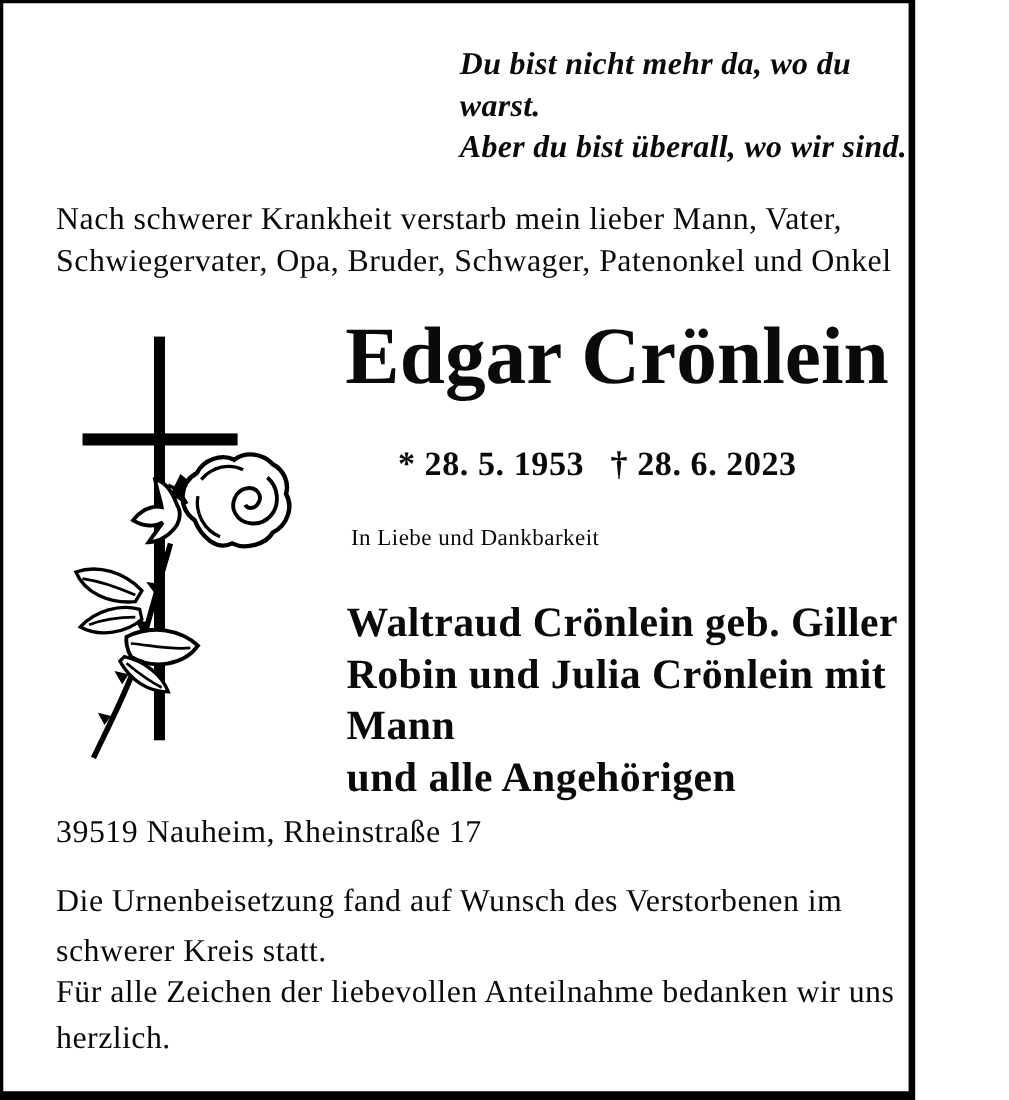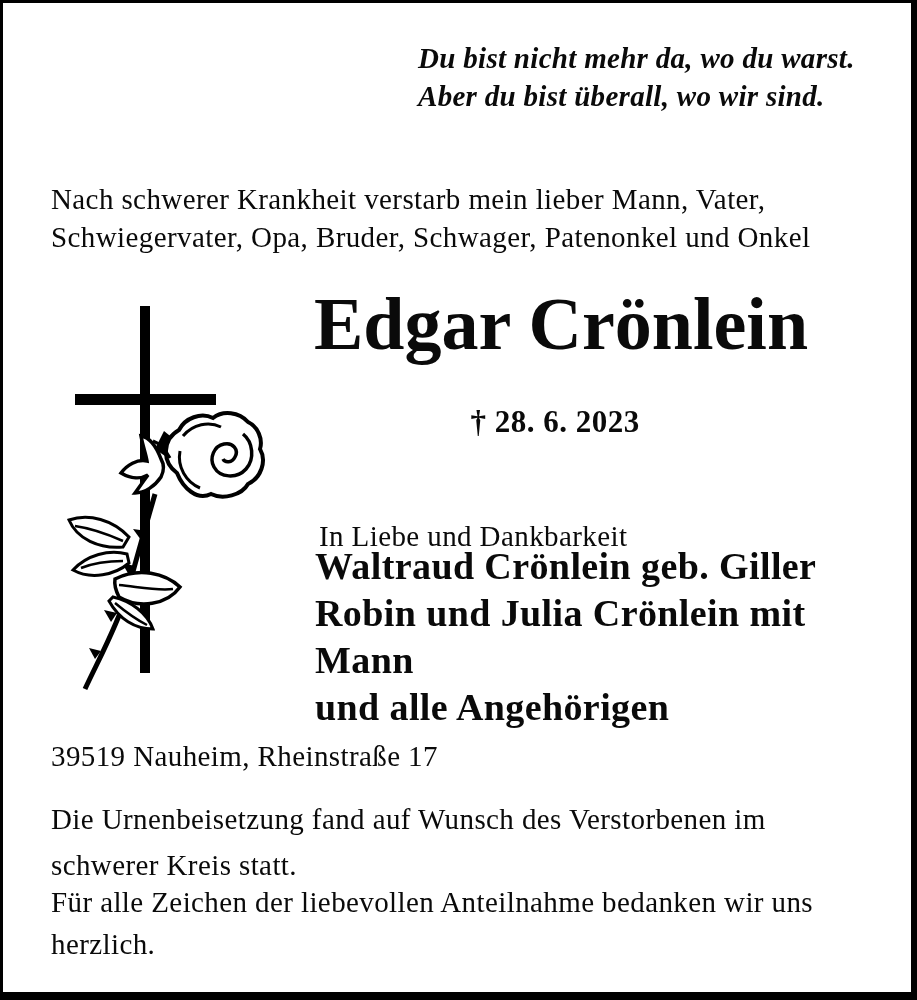--- a/index.html
+++ b/index.html
@@ -2,21 +2,21 @@
 <html><head>
 <meta charset="utf-8">
 <style>
   html, body {
     margin: 0;
     padding: 0;
     background: #ffffff;
   }
   .card {
     position: relative;
-    width: 917px;
+    width: 832px;
     height: 1000px;
     box-sizing: border-box;
     background: #ffffff;
     border-style: solid;
     border-color: #000000;
     border-width: 3px 6px 8px 3px;
     font-family: "Liberation Serif", "DejaVu Serif", serif;
     color: #0a0a0a;
     overflow: hidden;
   }
@@ -41,22 +41,22 @@
     line-height: 80px; white-space: nowrap;
   }
   .dates {
     left: 270px; top: 401px; width: 540px;
     display: flex; justify-content: center;
     font-size: 31px; font-weight: bold; line-height: 36px;
     letter-spacing: 0.5px; white-space: nowrap;
   }
   .dates .death { margin-left: 24px; }
   .tribute-intro {
-    left: 316px; top: 517px;
-    font-size: 29px; letter-spacing: 0.4px;
+    left: 316px; top: 473px;
+    font-size: 21px; letter-spacing: 0.4px;
   }
   .mourners {
     left: 312px; top: 540px;
     font-size: 38px; font-weight: bold;
     line-height: 47px; letter-spacing: 0.4px;
   }
   .address {
     left: 48px; top: 737px;
     font-size: 29px; letter-spacing: 0.4px;
   }
@@ -116,20 +116,21 @@
       <path d="M76,294 C96,296 114,300 130,298" fill="none" stroke="#000" stroke-width="2.5"></path>
 
       <path d="M66,310 C76,328 92,338 110,338 C104,322 88,310 70,306 Z" fill="#fff" stroke="#000" stroke-width="3"></path>
       <path d="M72,312 C84,322 96,330 104,334" fill="none" stroke="#000" stroke-width="2.5"></path>
     </svg>
   </div>
 
   <div class="abs deceased-name">Edgar Crönlein</div>
 
   <div class="abs dates">
+    <span class="birth">* 28. 5. 1953</span>
     <span class="death">† 28. 6. 2023</span>
   </div>
 
   <div class="abs tribute-intro">In Liebe und Dankbarkeit</div>
 
   <div class="abs mourners">
       <div class="line">Waltraud Crönlein geb. Giller</div>
       <div class="line">Robin und Julia Crönlein mit Mann</div>
       <div class="line">und alle Angehörigen</div>
     </div>

